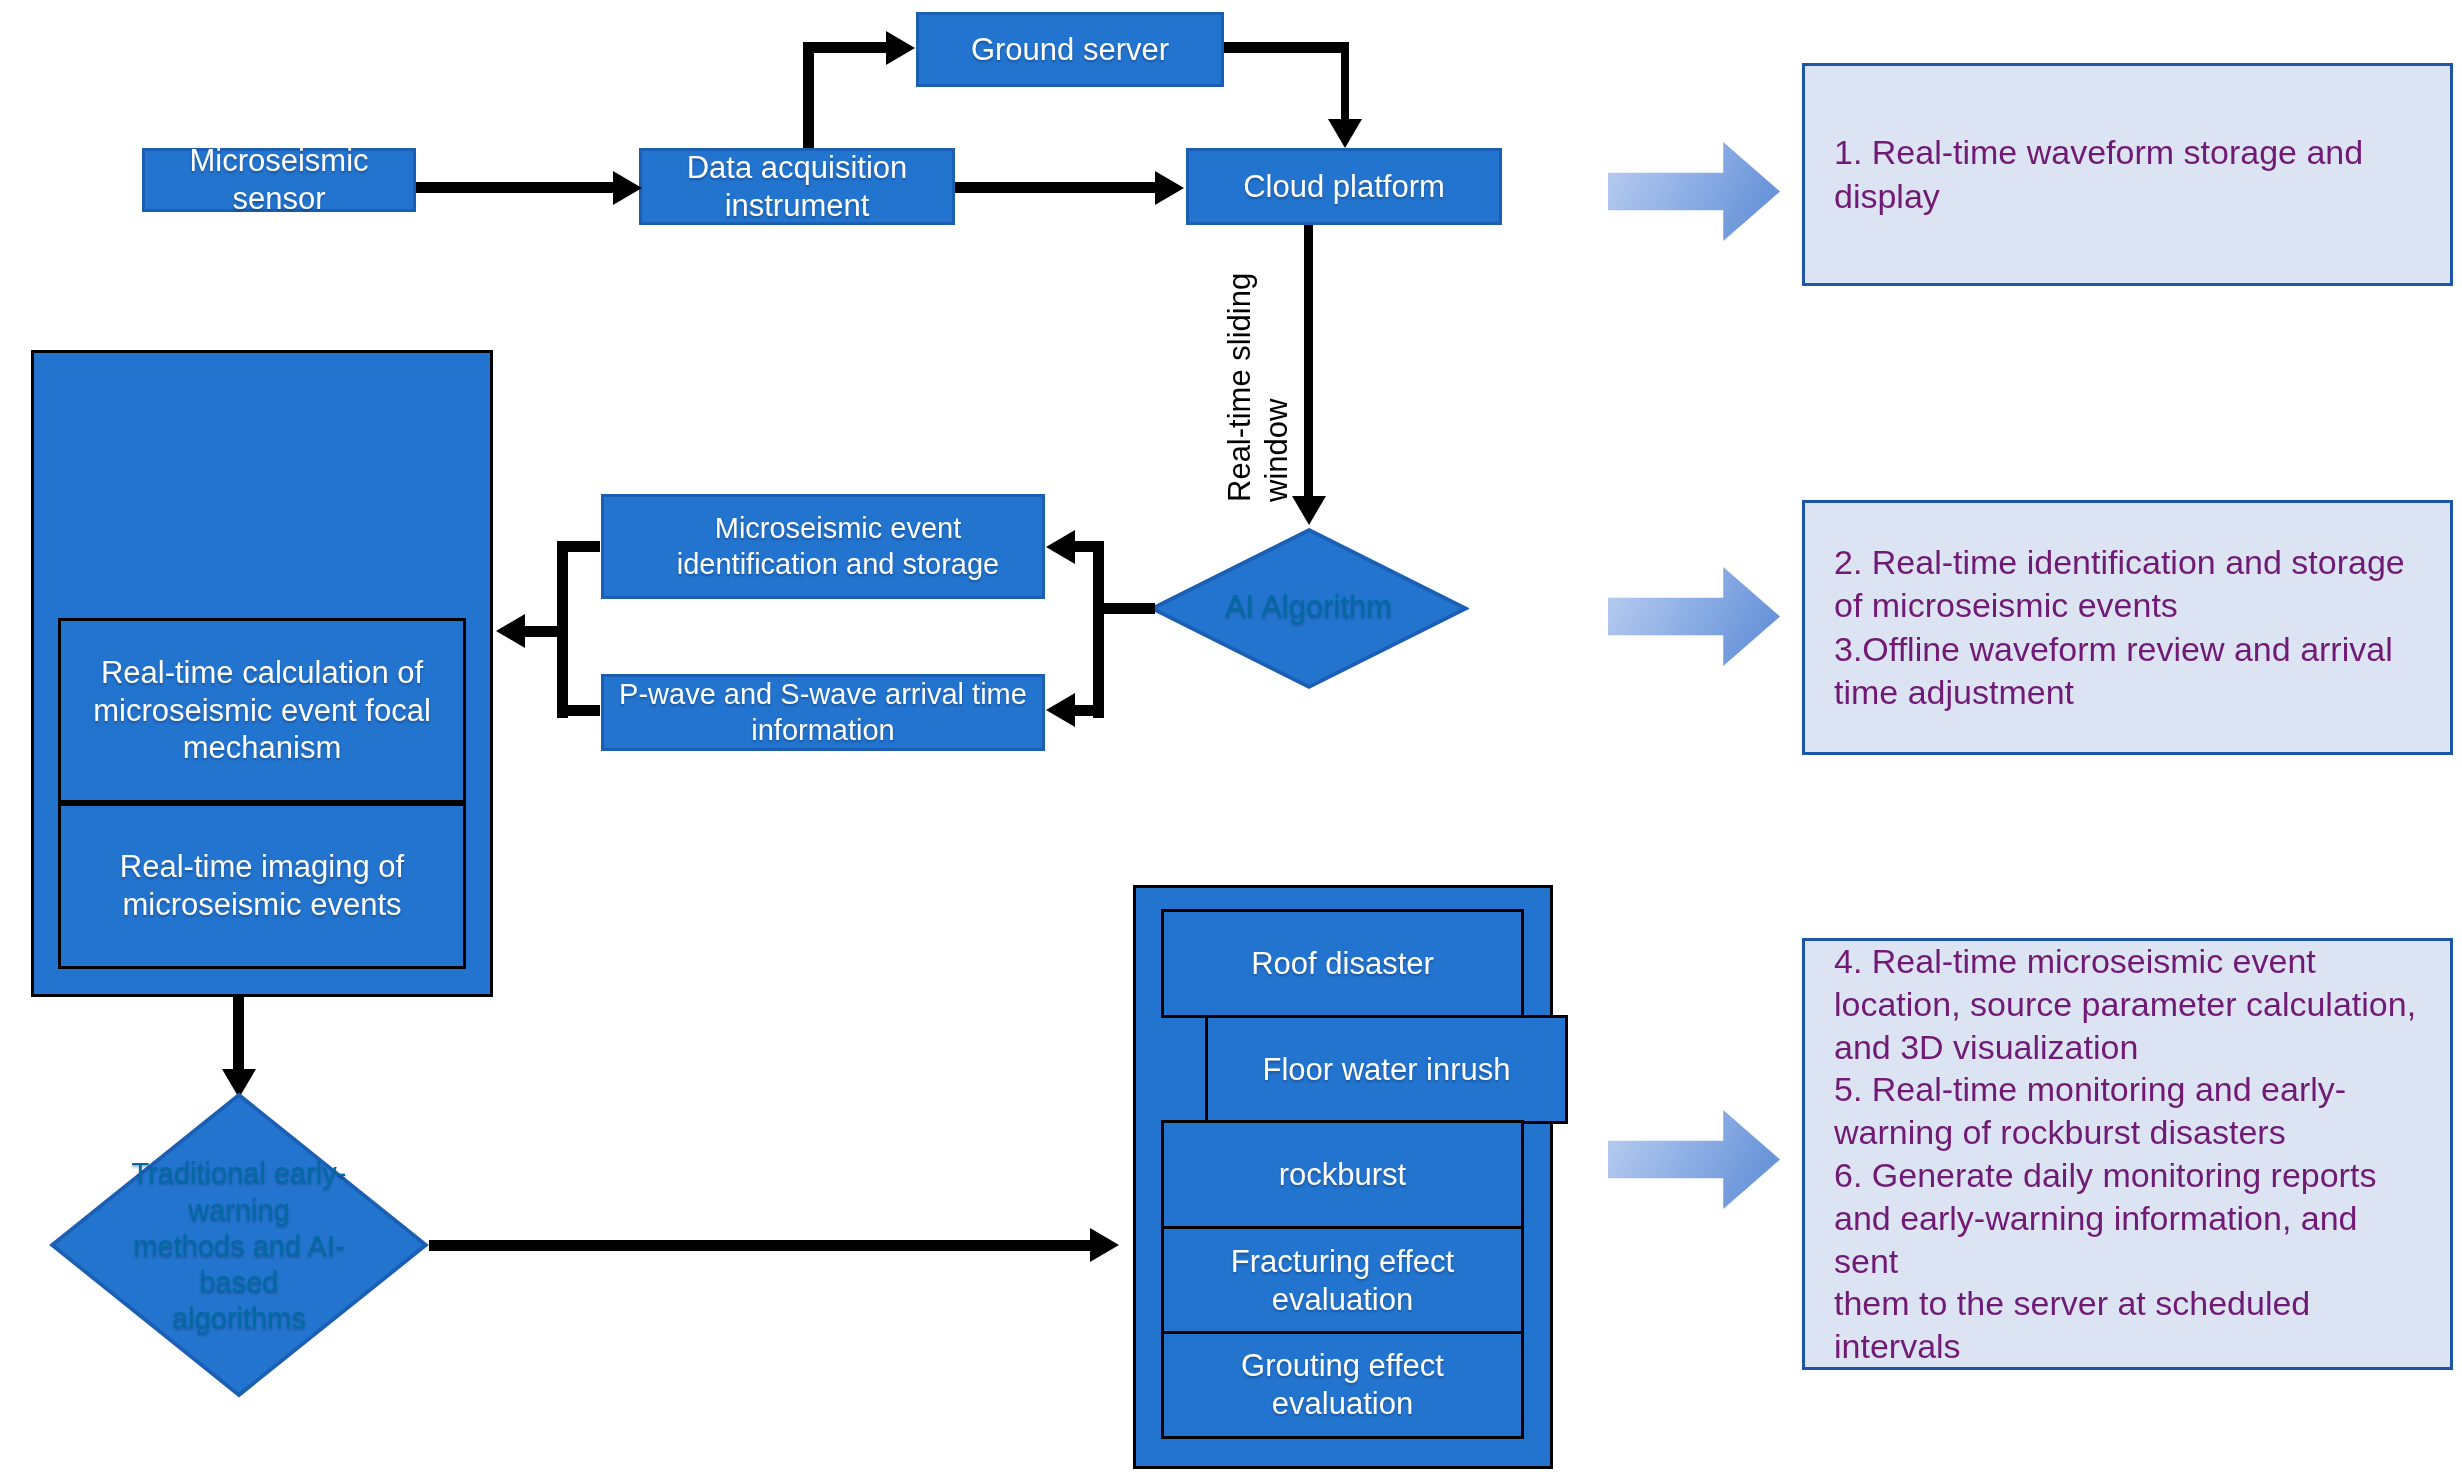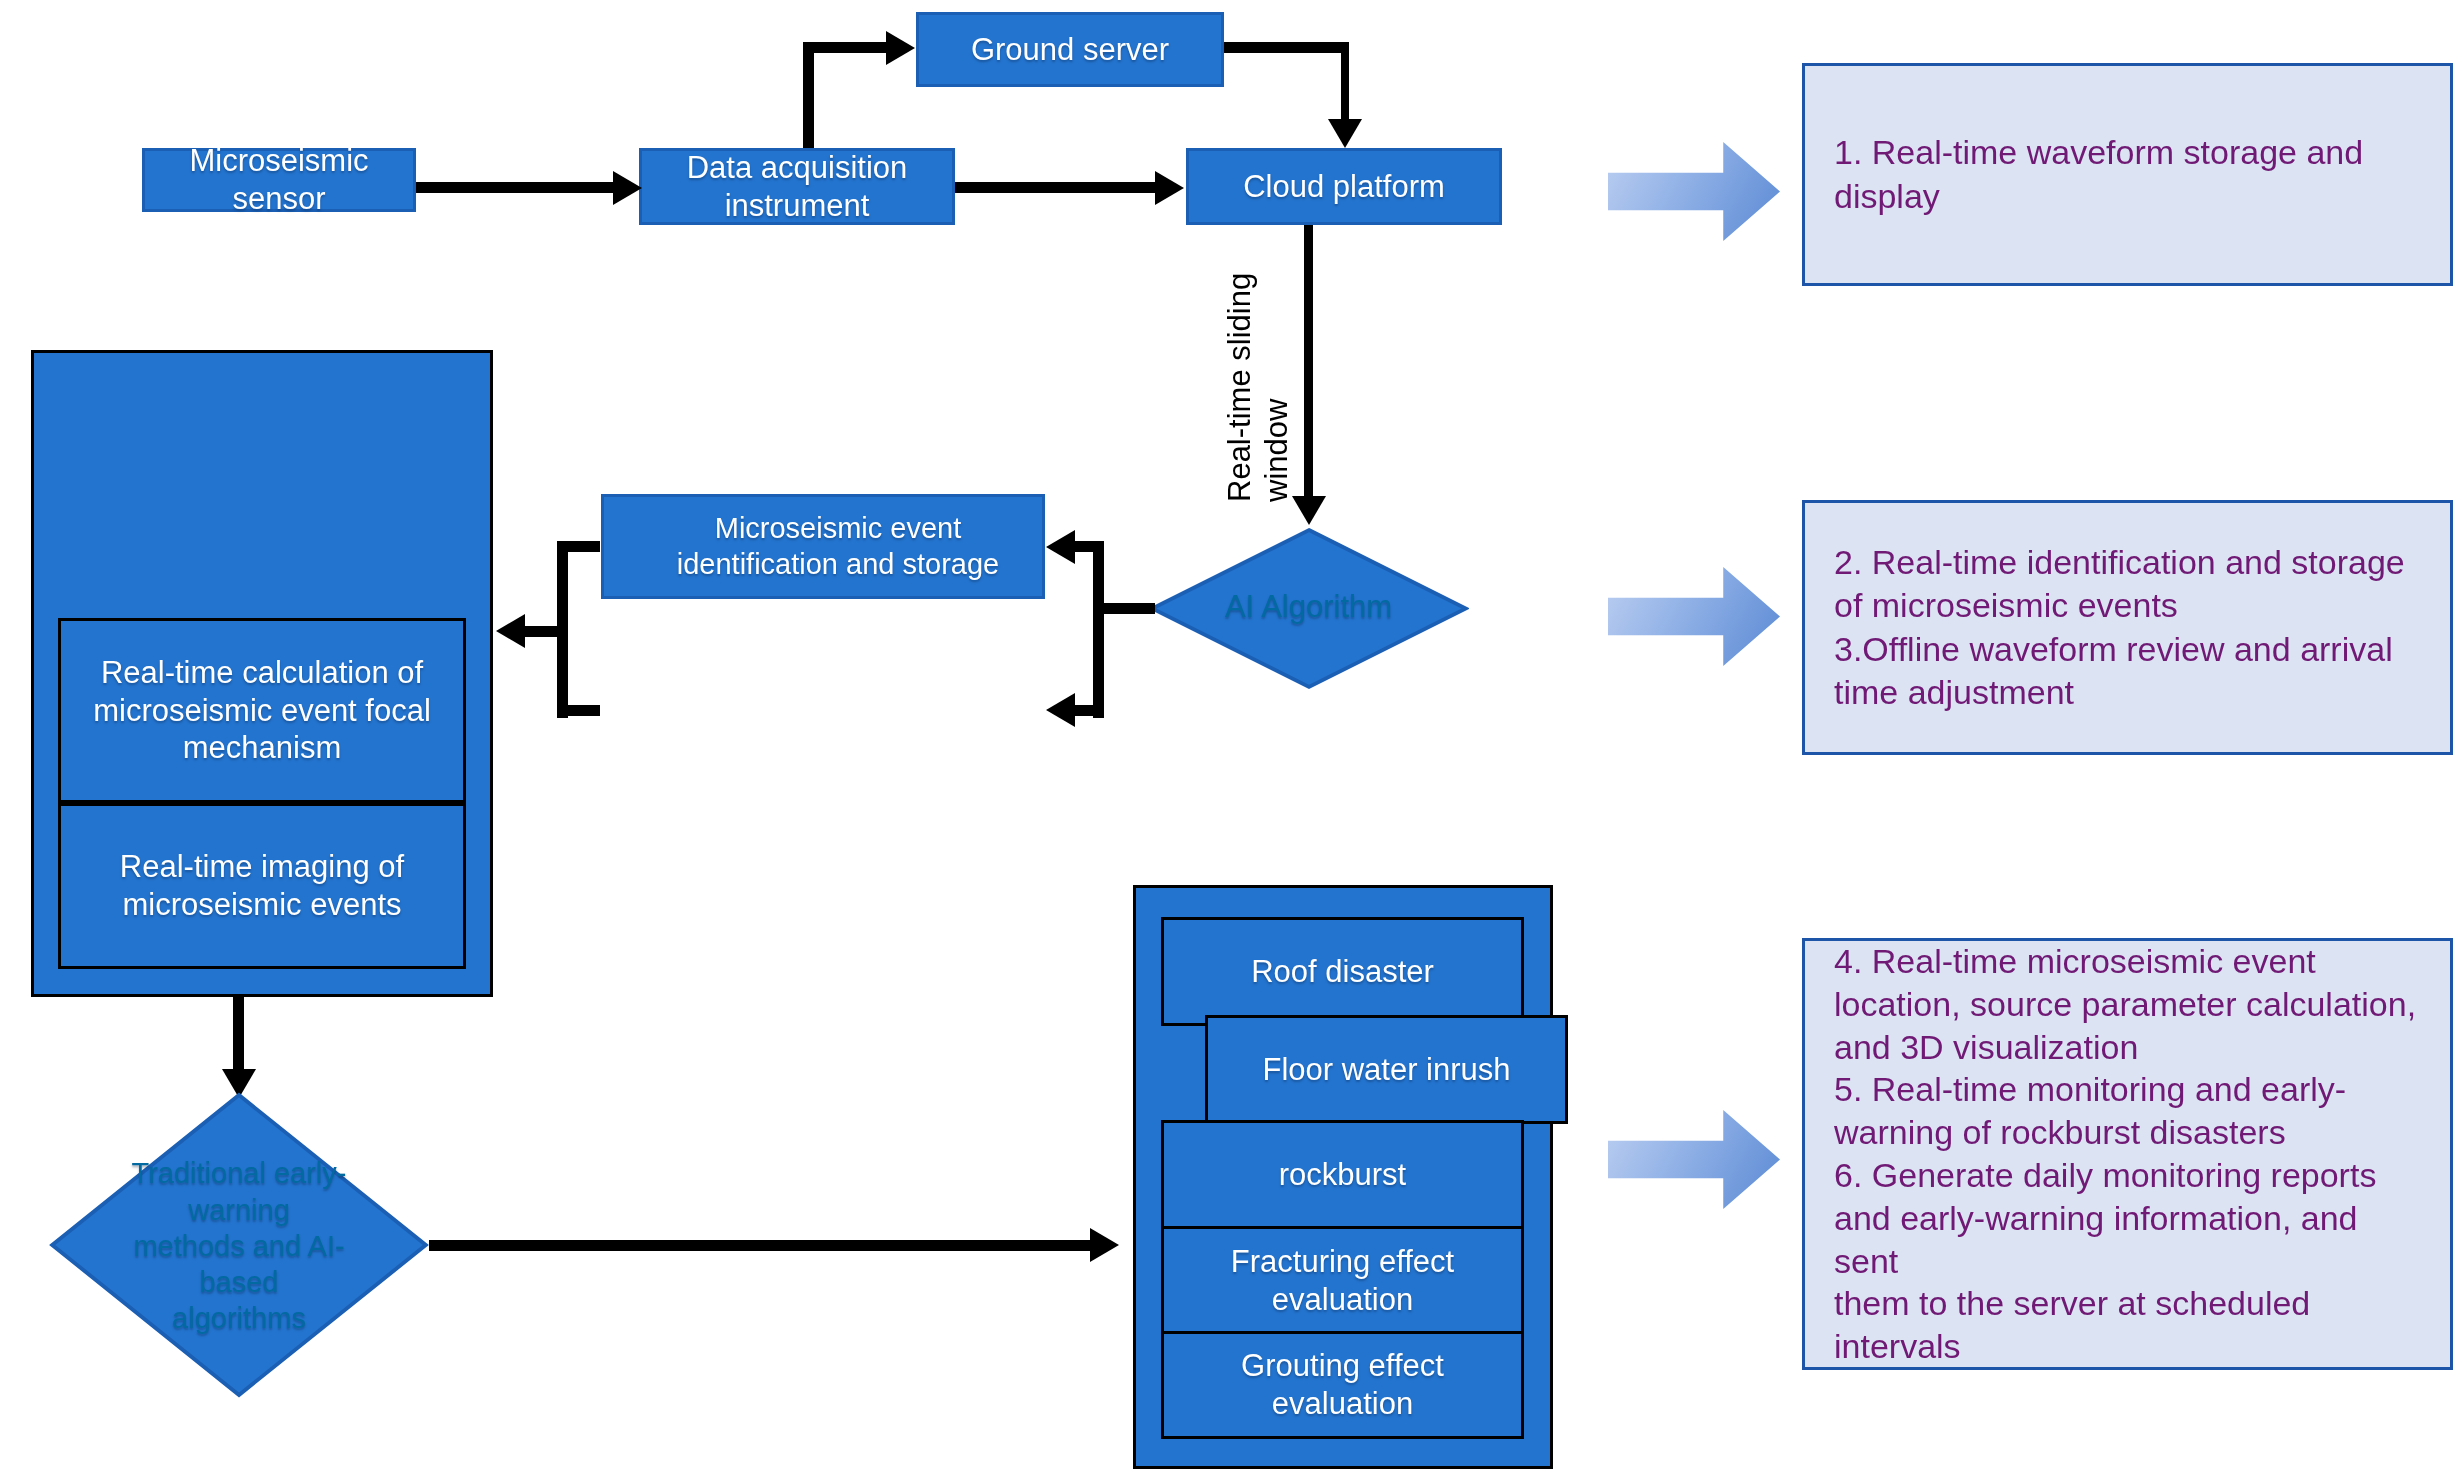--- a/index.html
+++ b/index.html
@@ -102,20 +102,23 @@
 
   <svg class="diamond-svg" style="left:1149px;top:527px;" width="320" height="163" viewBox="0 0 416 212">
     <polygon points="208,4 412,106 208,208 4,106" fill="#2374cf" stroke="#1a5fb4" stroke-width="5"></polygon>
   </svg>
   <div class="diamond-label" style="left:1224px;top:550px;width:169px;height:115px;">AI Algorithm</div>
 
   <div class="node small" style="left:601px;top:494px;width:444px;height:105px;padding-left:30px;">
     <span>Microseismic event identification and storage</span>
   </div>
 
+  <div class="node small" style="left:601px;top:674px;width:444px;height:77px;">
+    <span>P-wave and S-wave arrival time information</span>
+  </div>
 
   <div>
     <div class="shaft" style="left:1104px;top:603px;width:51px;height:10.8px;"></div>
     <div class="shaft" style="left:1093px;top:541px;width:10.8px;height:177px;"></div>
     <div class="shaft" style="left:1075px;top:541px;width:18.5px;height:10.8px;"></div>
     <div class="head-l" style="left:1046px;top:530px;"></div>
     <div class="shaft" style="left:1075px;top:705px;width:18.5px;height:10.8px;"></div>
     <div class="head-l" style="left:1046px;top:693px;"></div>
   </div>
 
@@ -144,21 +147,21 @@
     <polygon points="247,4 490,199 247,394 4,199" fill="#2374cf" stroke="#1a5fb4" stroke-width="5"></polygon>
   </svg>
   <div class="diamond-label" style="left:131px;top:1138px;width:216px;height:216px;font-size:29px;">Traditional early-warning methods and AI-based algorithms</div>
 
   <div>
     <div class="shaft" style="left:429px;top:1240px;width:661px;height:10.8px;"></div>
     <div class="head-r" style="left:1090px;top:1228px;"></div>
   </div>
 
   <div class="bigbox" style="left:1133px;top:885px;width:420px;height:584px;"></div>
-  <div class="subcell" style="left:1161px;top:909px;width:363px;height:109px;font-size:31px;margin-top:8px;">
+  <div class="subcell" style="left:1161px;top:909px;width:363px;height:109px;font-size:31px;">
     <span>Roof disaster</span>
   </div>
   <div class="subcell" style="left:1161px;top:1015px;width:363px;height:109px;font-size:31px;margin-left:44px;">
     <span>Floor water inrush</span>
   </div>
   <div class="subcell" style="left:1161px;top:1120px;width:363px;height:109px;font-size:31px;">
     <span>rockburst</span>
   </div>
   <div class="subcell" style="left:1161px;top:1226px;width:363px;height:109px;font-size:31px;padding:0 42px;">
     <span>Fracturing effect evaluation</span>

